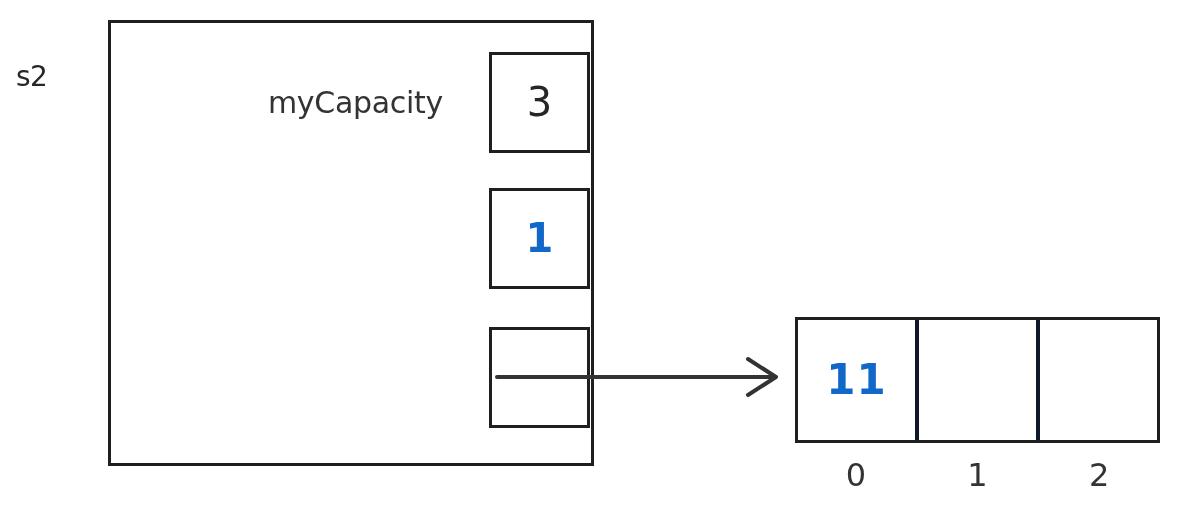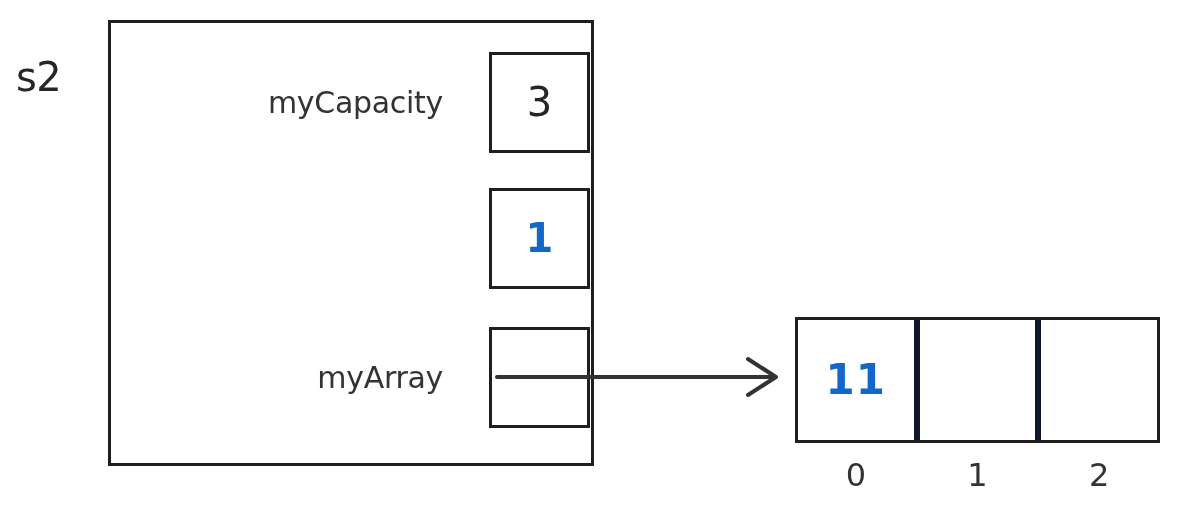--- a/index.html
+++ b/index.html
@@ -17,21 +17,21 @@
   }
 
   
   .obj-label {
     position: absolute;
     left: 16px;
     top: 52px;
     width: 84px;
     text-align: left;
     font-family: "DejaVu Sans", sans-serif;
-    font-size: 40px;
+    font-size: 28px;
     font-weight: 400;
     color: #262626;
     letter-spacing: -0.5px;
     line-height: 50px;
   }
 
   
   .obj-box {
     position: absolute;
     left: 108px;
@@ -112,21 +112,21 @@
     width: 365px;
     height: 126px;
     border: 3px solid #1f1f1f;
     box-sizing: border-box;
   }
   .array-cell {
     flex: 1 1 0;
     display: flex;
     align-items: center;
     justify-content: center;
-    border-right: 6px solid #0f172a;
+    border-right: 4px solid #0f172a;
     box-sizing: border-box;
   }
   .array-cell:last-child { border-right: none; }
 
   .array-value {
     font-family: "DejaVu Sans", sans-serif;
     font-size: 42px;
     line-height: 42px;
     font-weight: 700;
     color: #1268c8;
@@ -163,21 +163,20 @@
     </span>
   </div>
 
   <div class="field-row r1">
     <span class="field-cell">
       <span class="cell-value blue">1</span>
     </span>
   </div>
 
   <div class="field-row r2">
-    <span class="field-label">myArray</span>
     <span class="field-cell">
       <span class="cell-value"></span>
     </span>
   </div>
 
   <svg class="pointer-arrow" viewBox="0 0 320 60">
     <line x1="17" y1="29" x2="294" y2="29" stroke="#333333" stroke-width="4" stroke-linecap="round"></line>
     <polyline points="268,11 296,29 268,47" fill="none" stroke="#333333" stroke-width="4" stroke-linecap="round" stroke-linejoin="round"></polyline>
   </svg>
 

